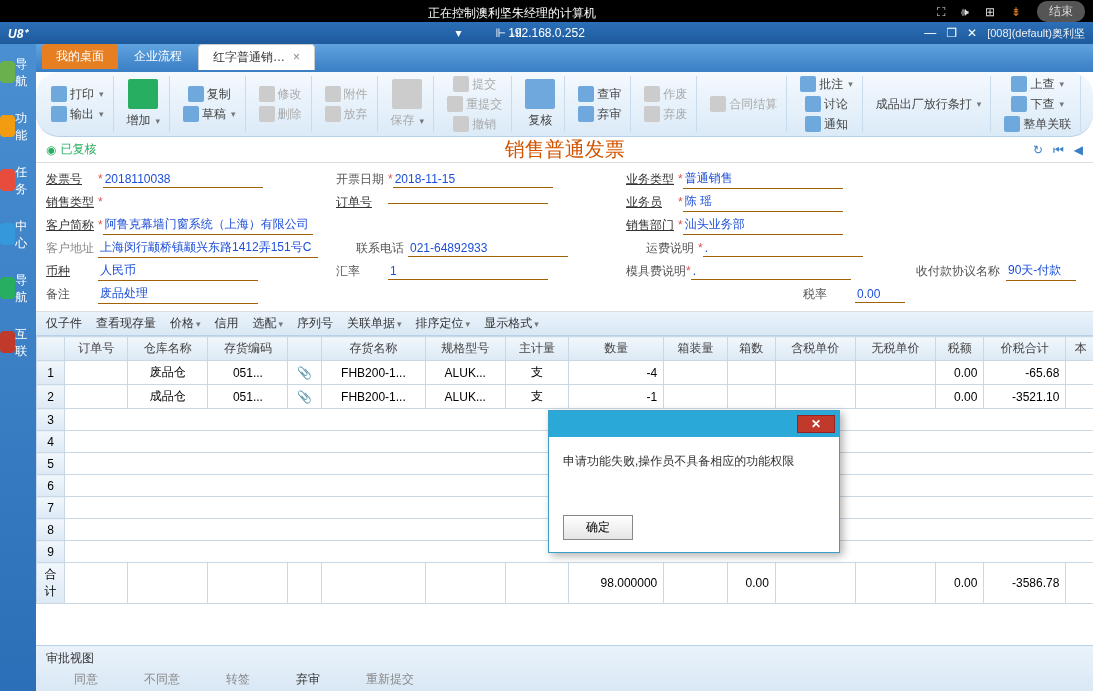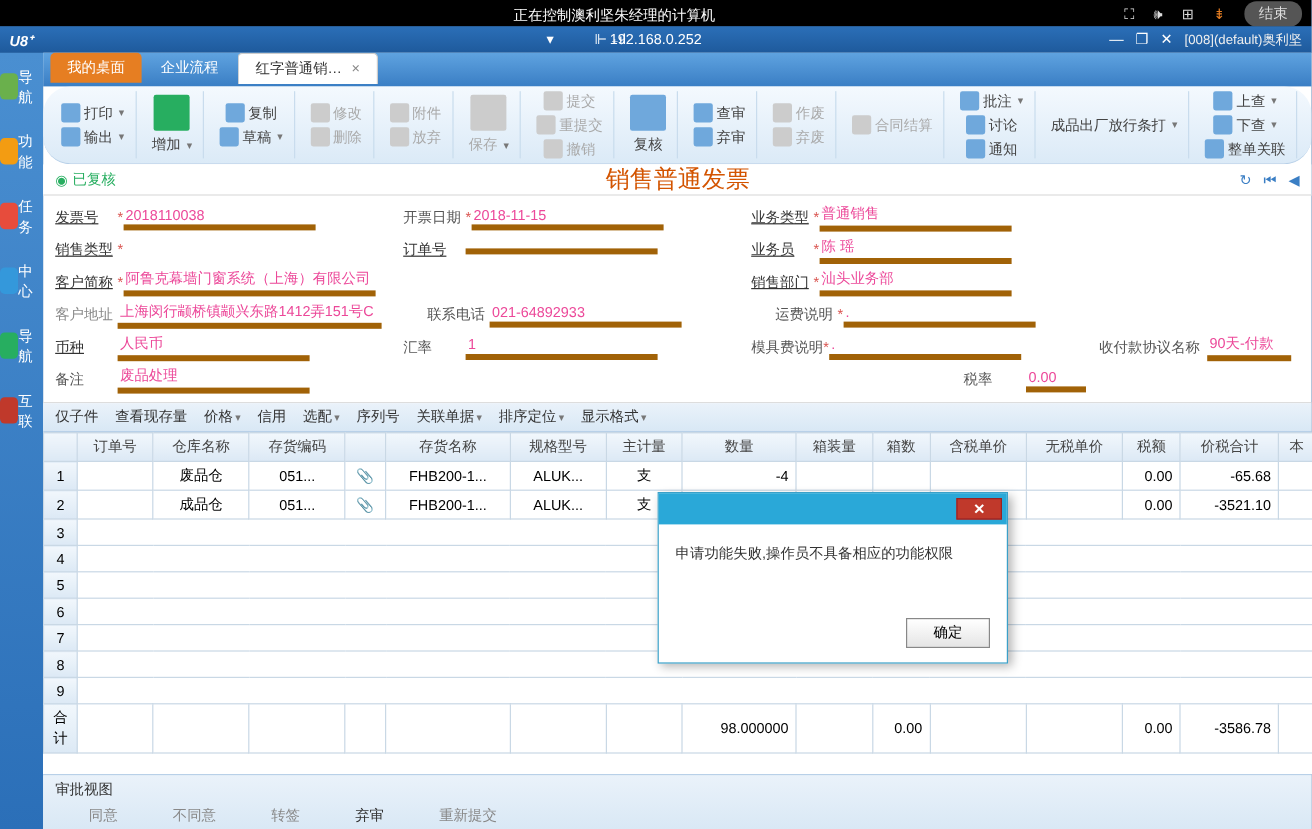--- a/index.html
+++ b/index.html
@@ -56,21 +56,21 @@
 .status-right{display:flex; gap:10px; color:#3a7ec4;}
 
 
 .form-area{padding:6px 10px 4px; border-bottom:1px solid #ddd;}
 .frow{display:flex; gap:10px; margin-bottom:3px;}
 .fcell{display:flex; align-items:center; gap:0; min-width:280px;}
 .fcell.wide{min-width:300px;}
 .flabel{color:#555; min-width:52px; text-align:left;}
 .flabel.u{text-decoration:underline; color:#333;}
 .req{color:#d9534f;}
-.fval{border-bottom:5px solid #a16207; min-width:160px; padding:1px 2px; color:#ec4899;}
+.fval{border-bottom:1px solid #a16207; min-width:160px; padding:1px 2px; color:#1d4ed8;}
 
 
 .grid-tools{background:linear-gradient(#eaf2fa,#d9e8f5); border-bottom:1px solid #b8d0e8; height:24px; display:flex; align-items:center; gap:14px; padding:0 10px;}
 .gtbtn{cursor:pointer; color:#333;}
 
 
 .grid-wrap{flex:1; overflow:auto; background:#fff;}
 table.grid{border-collapse:collapse; width:100%; min-width:1060px;}
 table.grid th, table.grid td{border:1px solid #c9d8e5; padding:3px 4px; font-size:12px; text-align:center; background:#fff; height:22px;}
 table.grid th{background:linear-gradient(#f1f7fc,#dce9f5); color:#444; font-weight:normal; white-space:nowrap;}
@@ -81,21 +81,21 @@
 .footer{background:linear-gradient(#eaf2fa,#d9e8f5); border-top:1px solid #b8d0e8; height:46px; padding:2px 10px;}
 .footer .ftitle{color:#333; font-size:12px; padding:2px 0;}
 .footer .factions{display:flex; gap:18px; color:#888; padding-top:2px;}
 .footer .factions span{cursor:pointer;margin-left:28px;}
 
 
 .dialog{position:absolute; left:548px; top:410px; width:292px; background:#fff; border:1px solid #3aa0c9; box-shadow:3px 3px 8px rgba(0,0,0,0.3);}
 .dialog .dheader{background:#2aa8d8; height:26px; display:flex; justify-content:flex-end; align-items:center; padding:0 4px;}
 .dialog .dclose{background:#c0392b; color:#fff; width:38px; height:18px; display:flex; align-items:center; justify-content:center; cursor:pointer; font-weight:bold; border:1px solid #922;}
 .dialog .dbody{padding:16px 14px 10px; color:#333; min-height:70px;}
-.dialog .dfooter{display:flex; justify-content:flex-end; padding:8px 14px 12px;}
+.dialog .dfooter{display:flex; padding:8px 14px 12px;}
 .dialog .dok{border:1px solid #888; background:linear-gradient(#fff,#e5e5e5); padding:3px 22px; cursor:pointer;}
 </style>
 </head>
 <body>
 
 <div class="remote-bar">
   <span class="msg">正在控制澳利坚朱经理的计算机</span>
   <div class="remote-icons">
     <span>⛶</span>
     <span>🕪</span>

